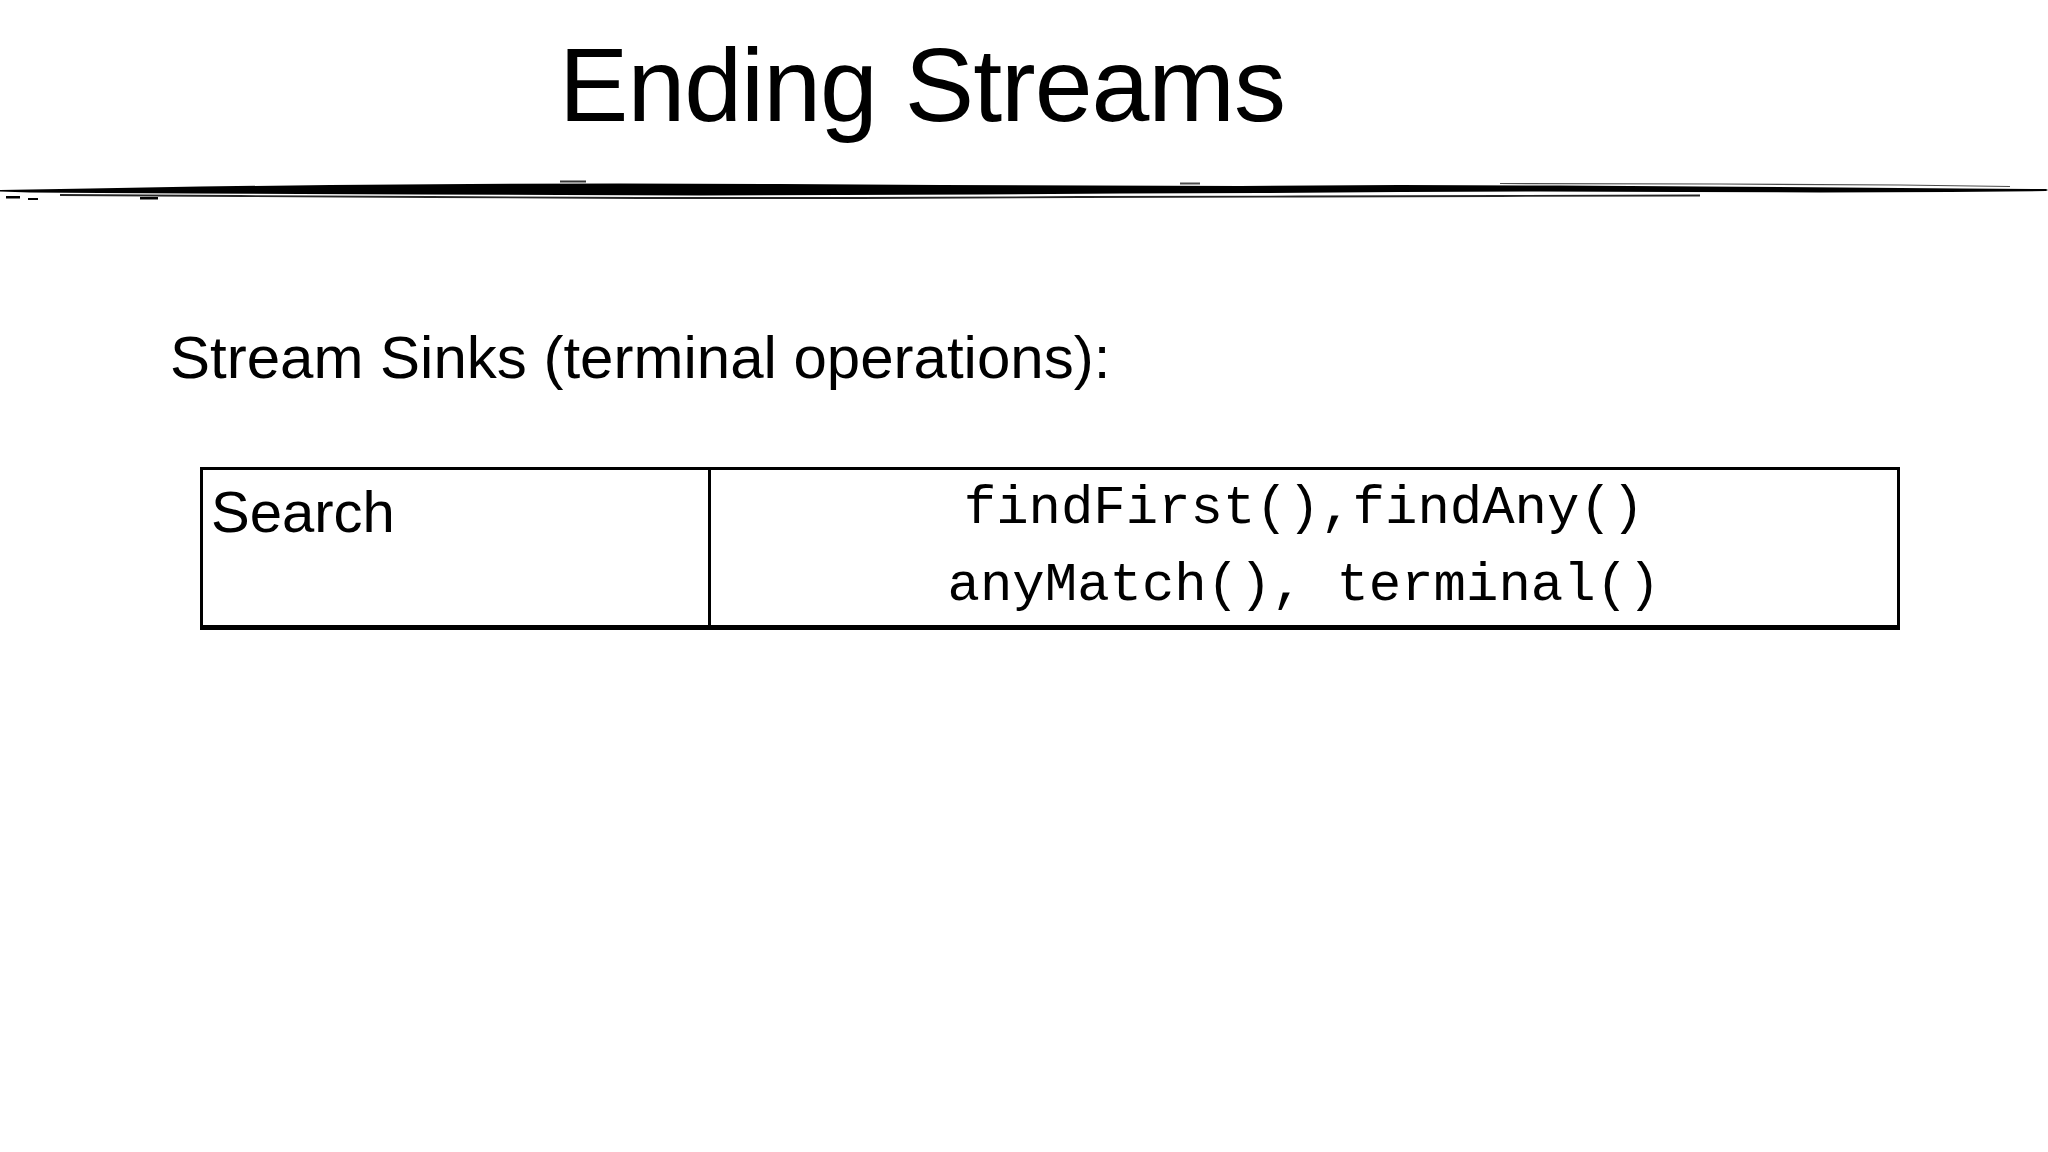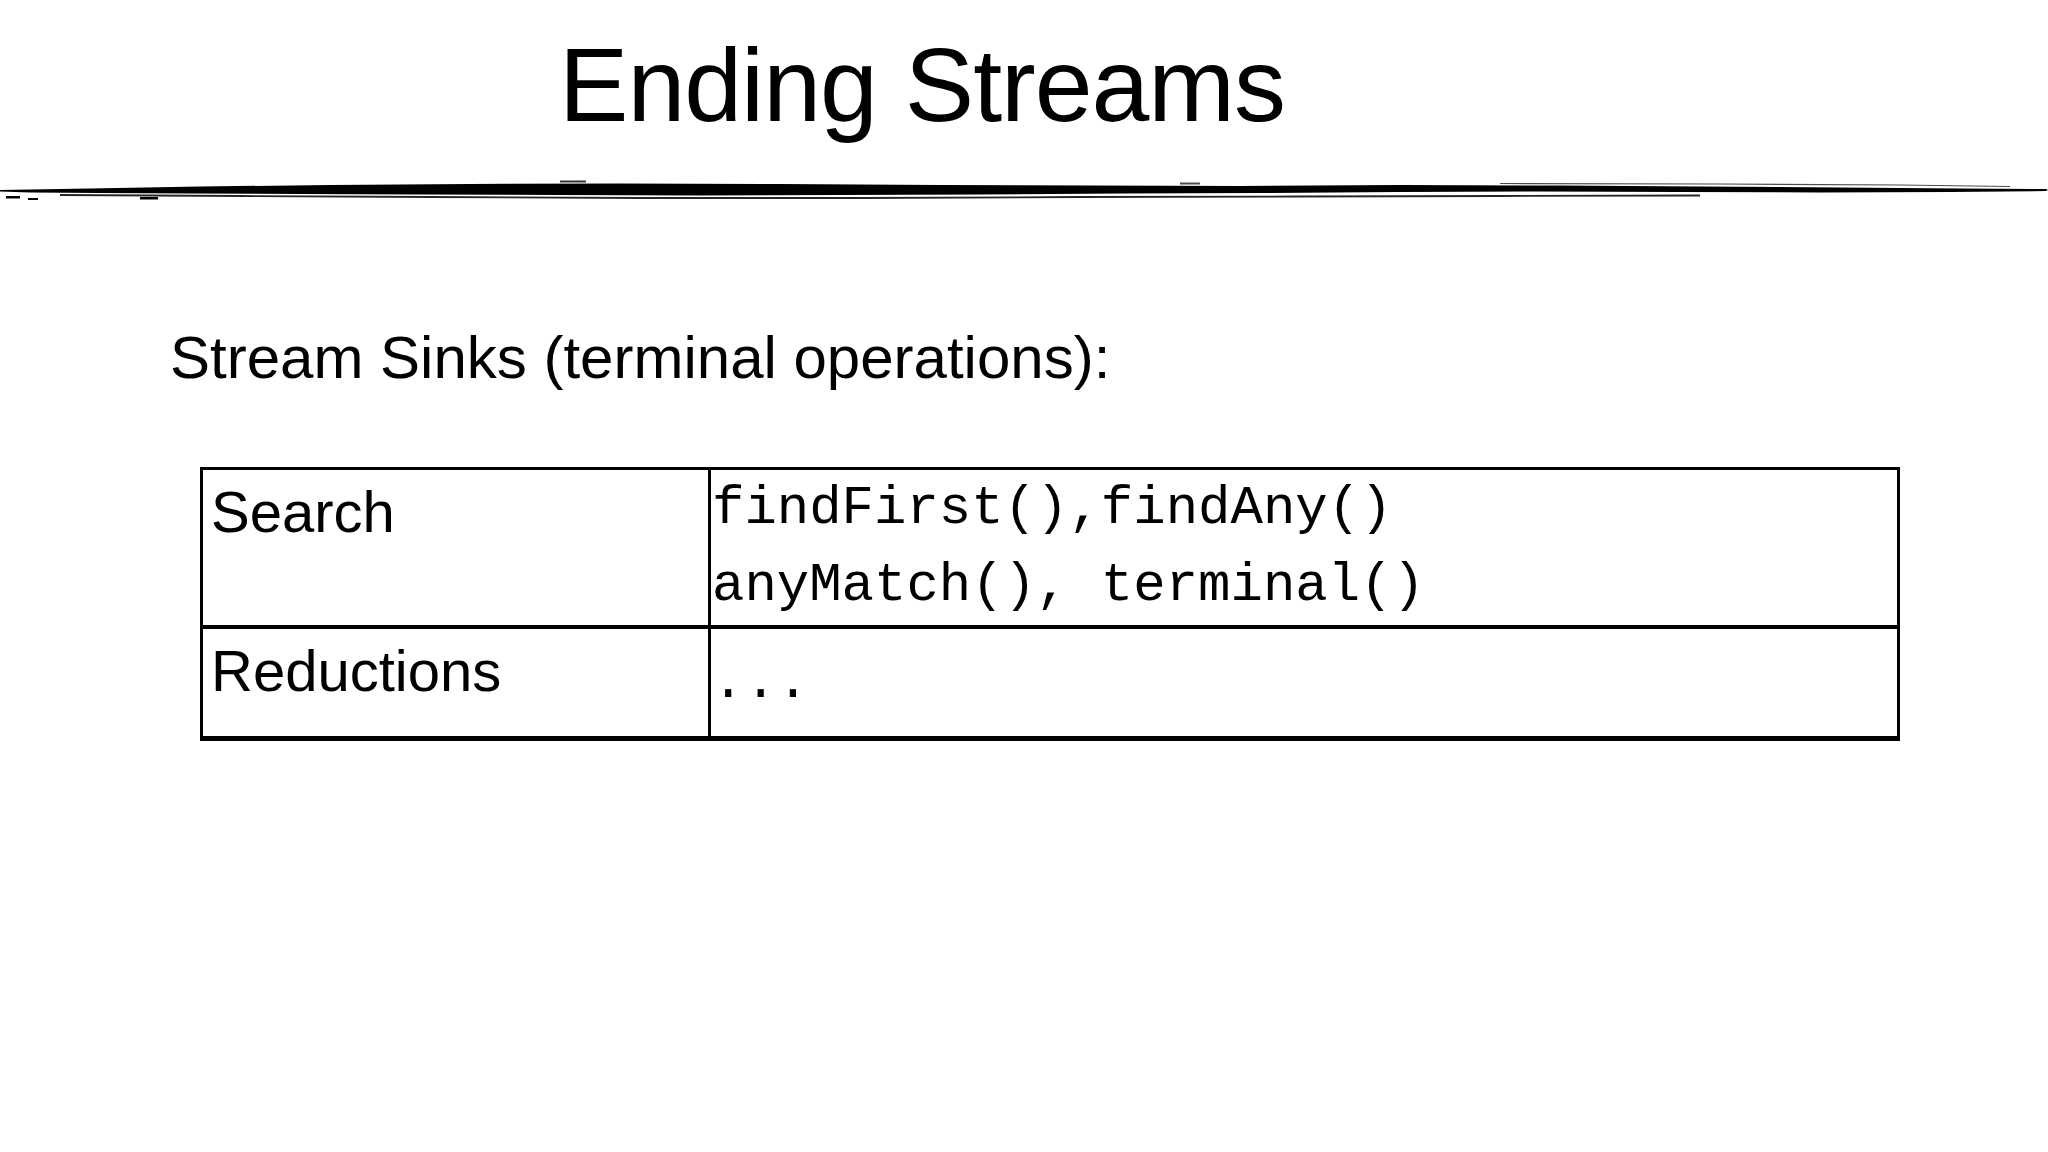--- a/index.html
+++ b/index.html
@@ -61,20 +61,21 @@
     width: 497px;
     vertical-align: top;
     padding: 6px 0 0 8px;
     font-size: 58px;
     line-height: 1.25;
     white-space: nowrap;
   }
   td.operations-cell {
     width: 1184px;
     vertical-align: middle;
+    text-align: center;
     font-family: "Liberation Mono", monospace;
     font-size: 54px;
     line-height: 1.42;
     white-space: nowrap;
   }
   tr.row-1 td { height: 149px; }
   tr.row-2 td { height: 102px; }
   tr.row-3 td { height: 101px; }
 </style>
 </head>
@@ -106,23 +107,15 @@
     <tbody>
       <tr class="row-1">
         <td class="category-cell">
           <span>Search</span>
         </td>
         <td class="operations-cell">
           <div>findFirst(),findAny()</div>
           <div>anyMatch(), terminal()</div>
         </td>
       </tr>
-      <tr class="row-3">
-        <td class="category-cell">
-          <span>Reductions</span>
-        </td>
-        <td class="operations-cell">
-          <div>...</div>
-        </td>
-      </tr>
     </tbody>
   </table>
 </div>
 
 </body></html>

